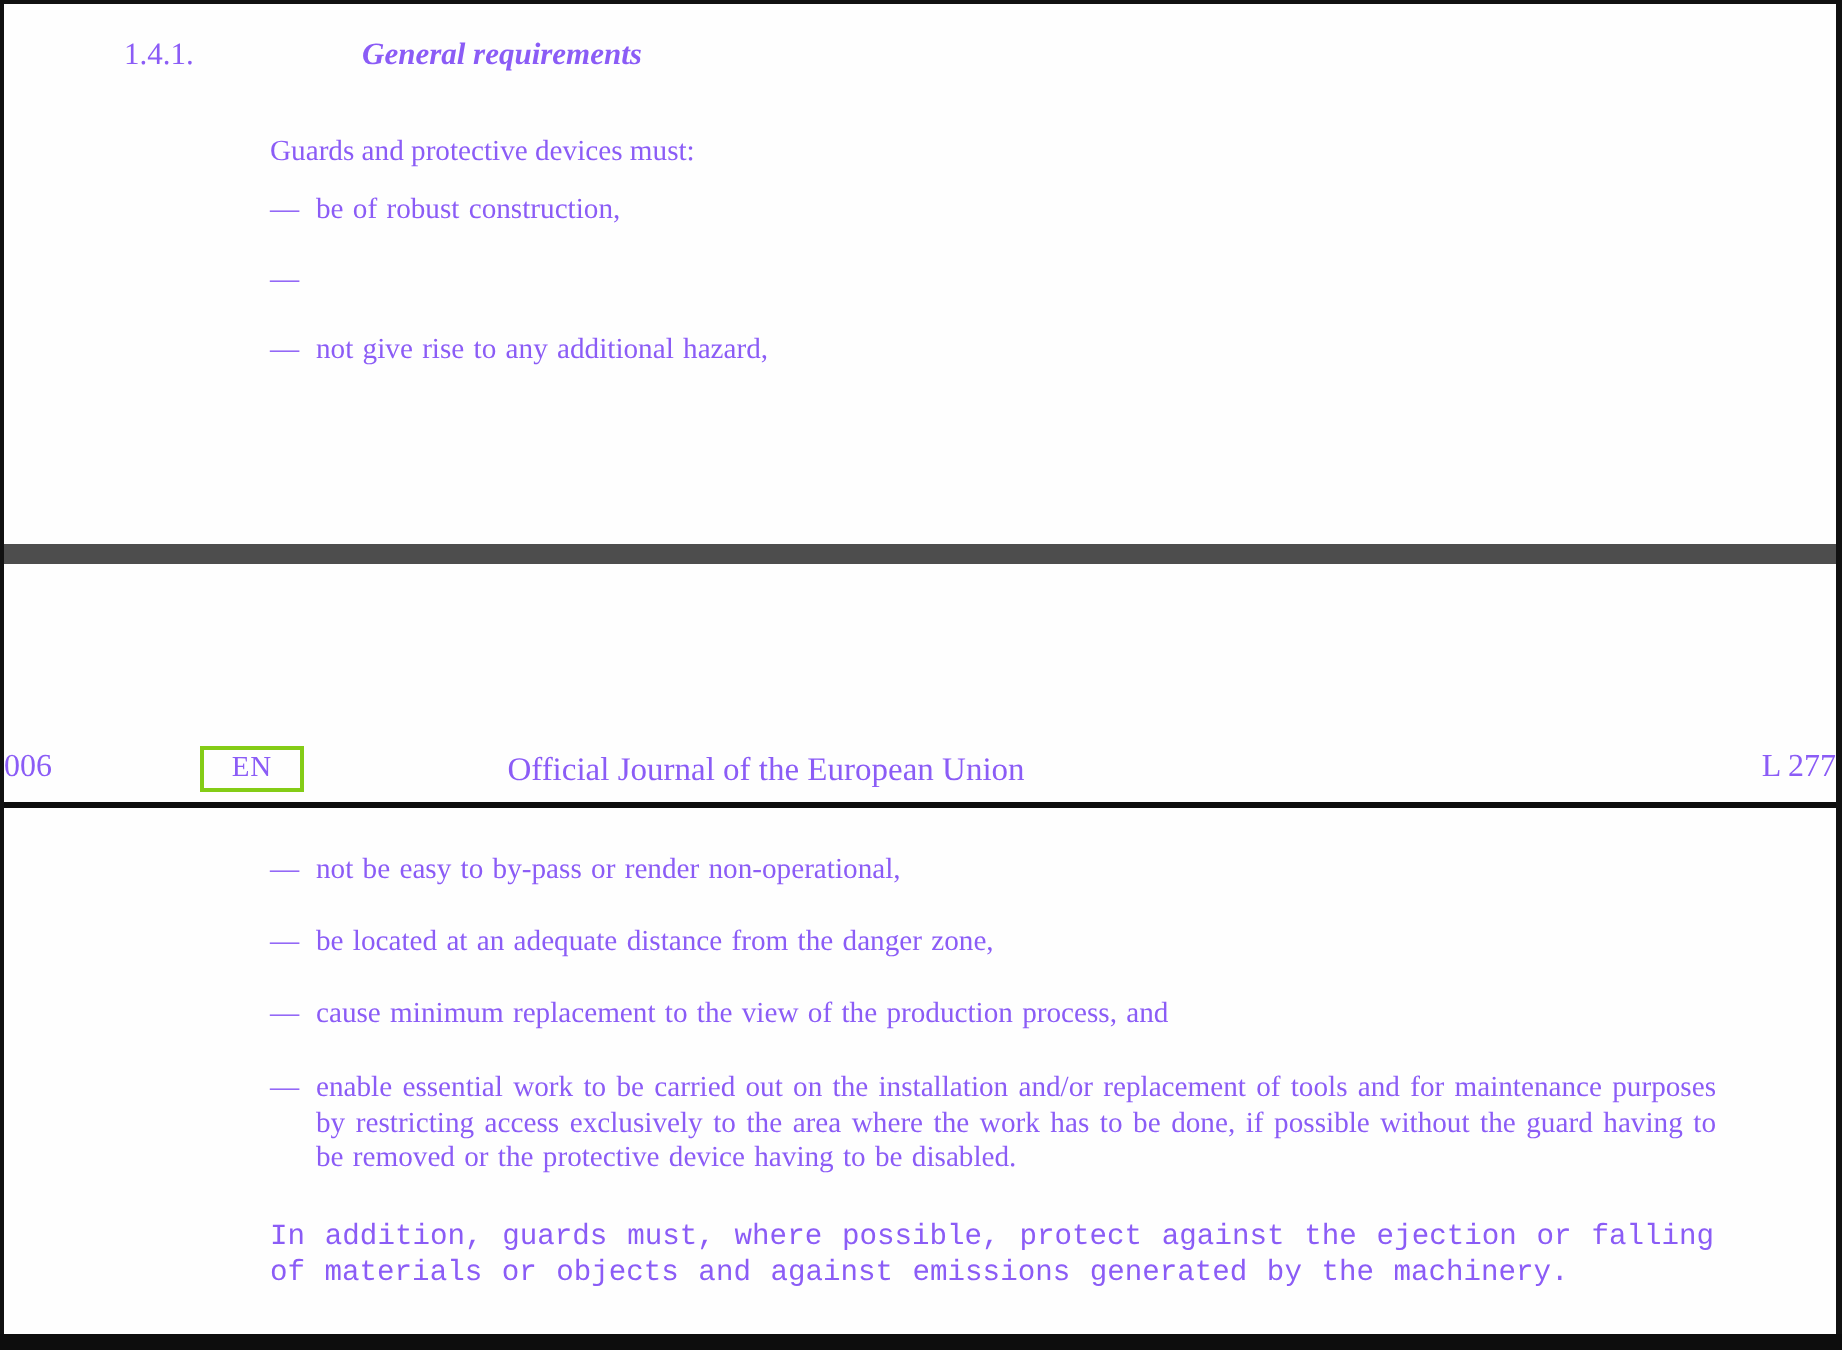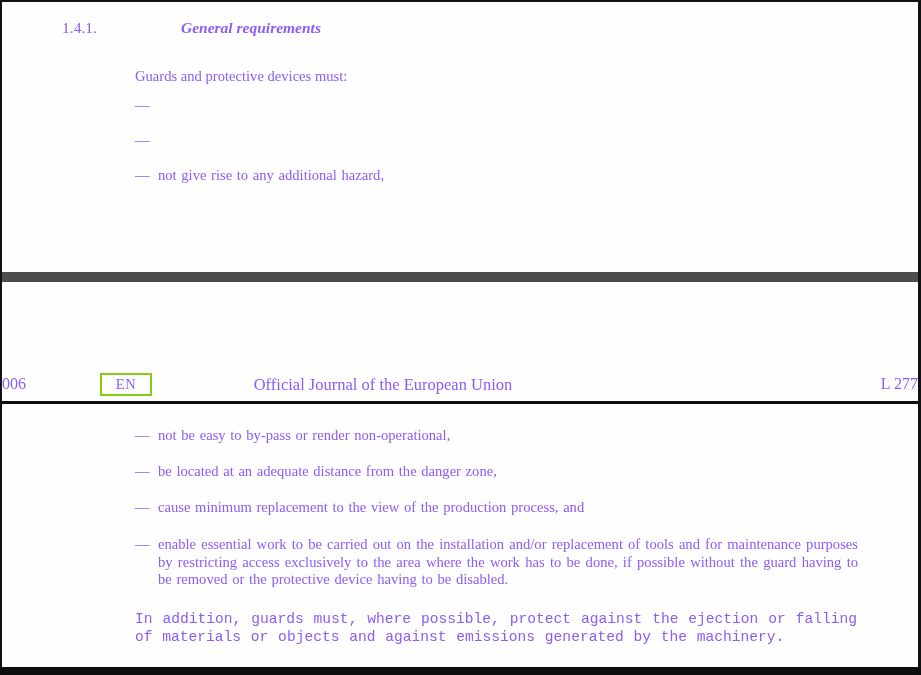--- a/index.html
+++ b/index.html
@@ -68,20 +68,21 @@
 
   <div class="abs section-row">
     <span class="section-num">1.4.1.</span>
     <span class="section-title">General requirements</span>
   </div>
 
   <div class="abs intro">Guards and protective devices must:</div>
 
   <div class="abs bullet-row t-b1">
     <span class="bullet-dash">—</span>
+    <span class="bullet-text">be of robust construction,</span>
   </div>
   <div class="abs bullet-row t-b2">
     <span class="bullet-dash">—</span>
   </div>
   <div class="abs bullet-row t-b3">
     <span class="bullet-dash">—</span>
     <span class="bullet-text">not give rise to any additional hazard,</span>
   </div>
 
   <div class="page-gap"></div>

